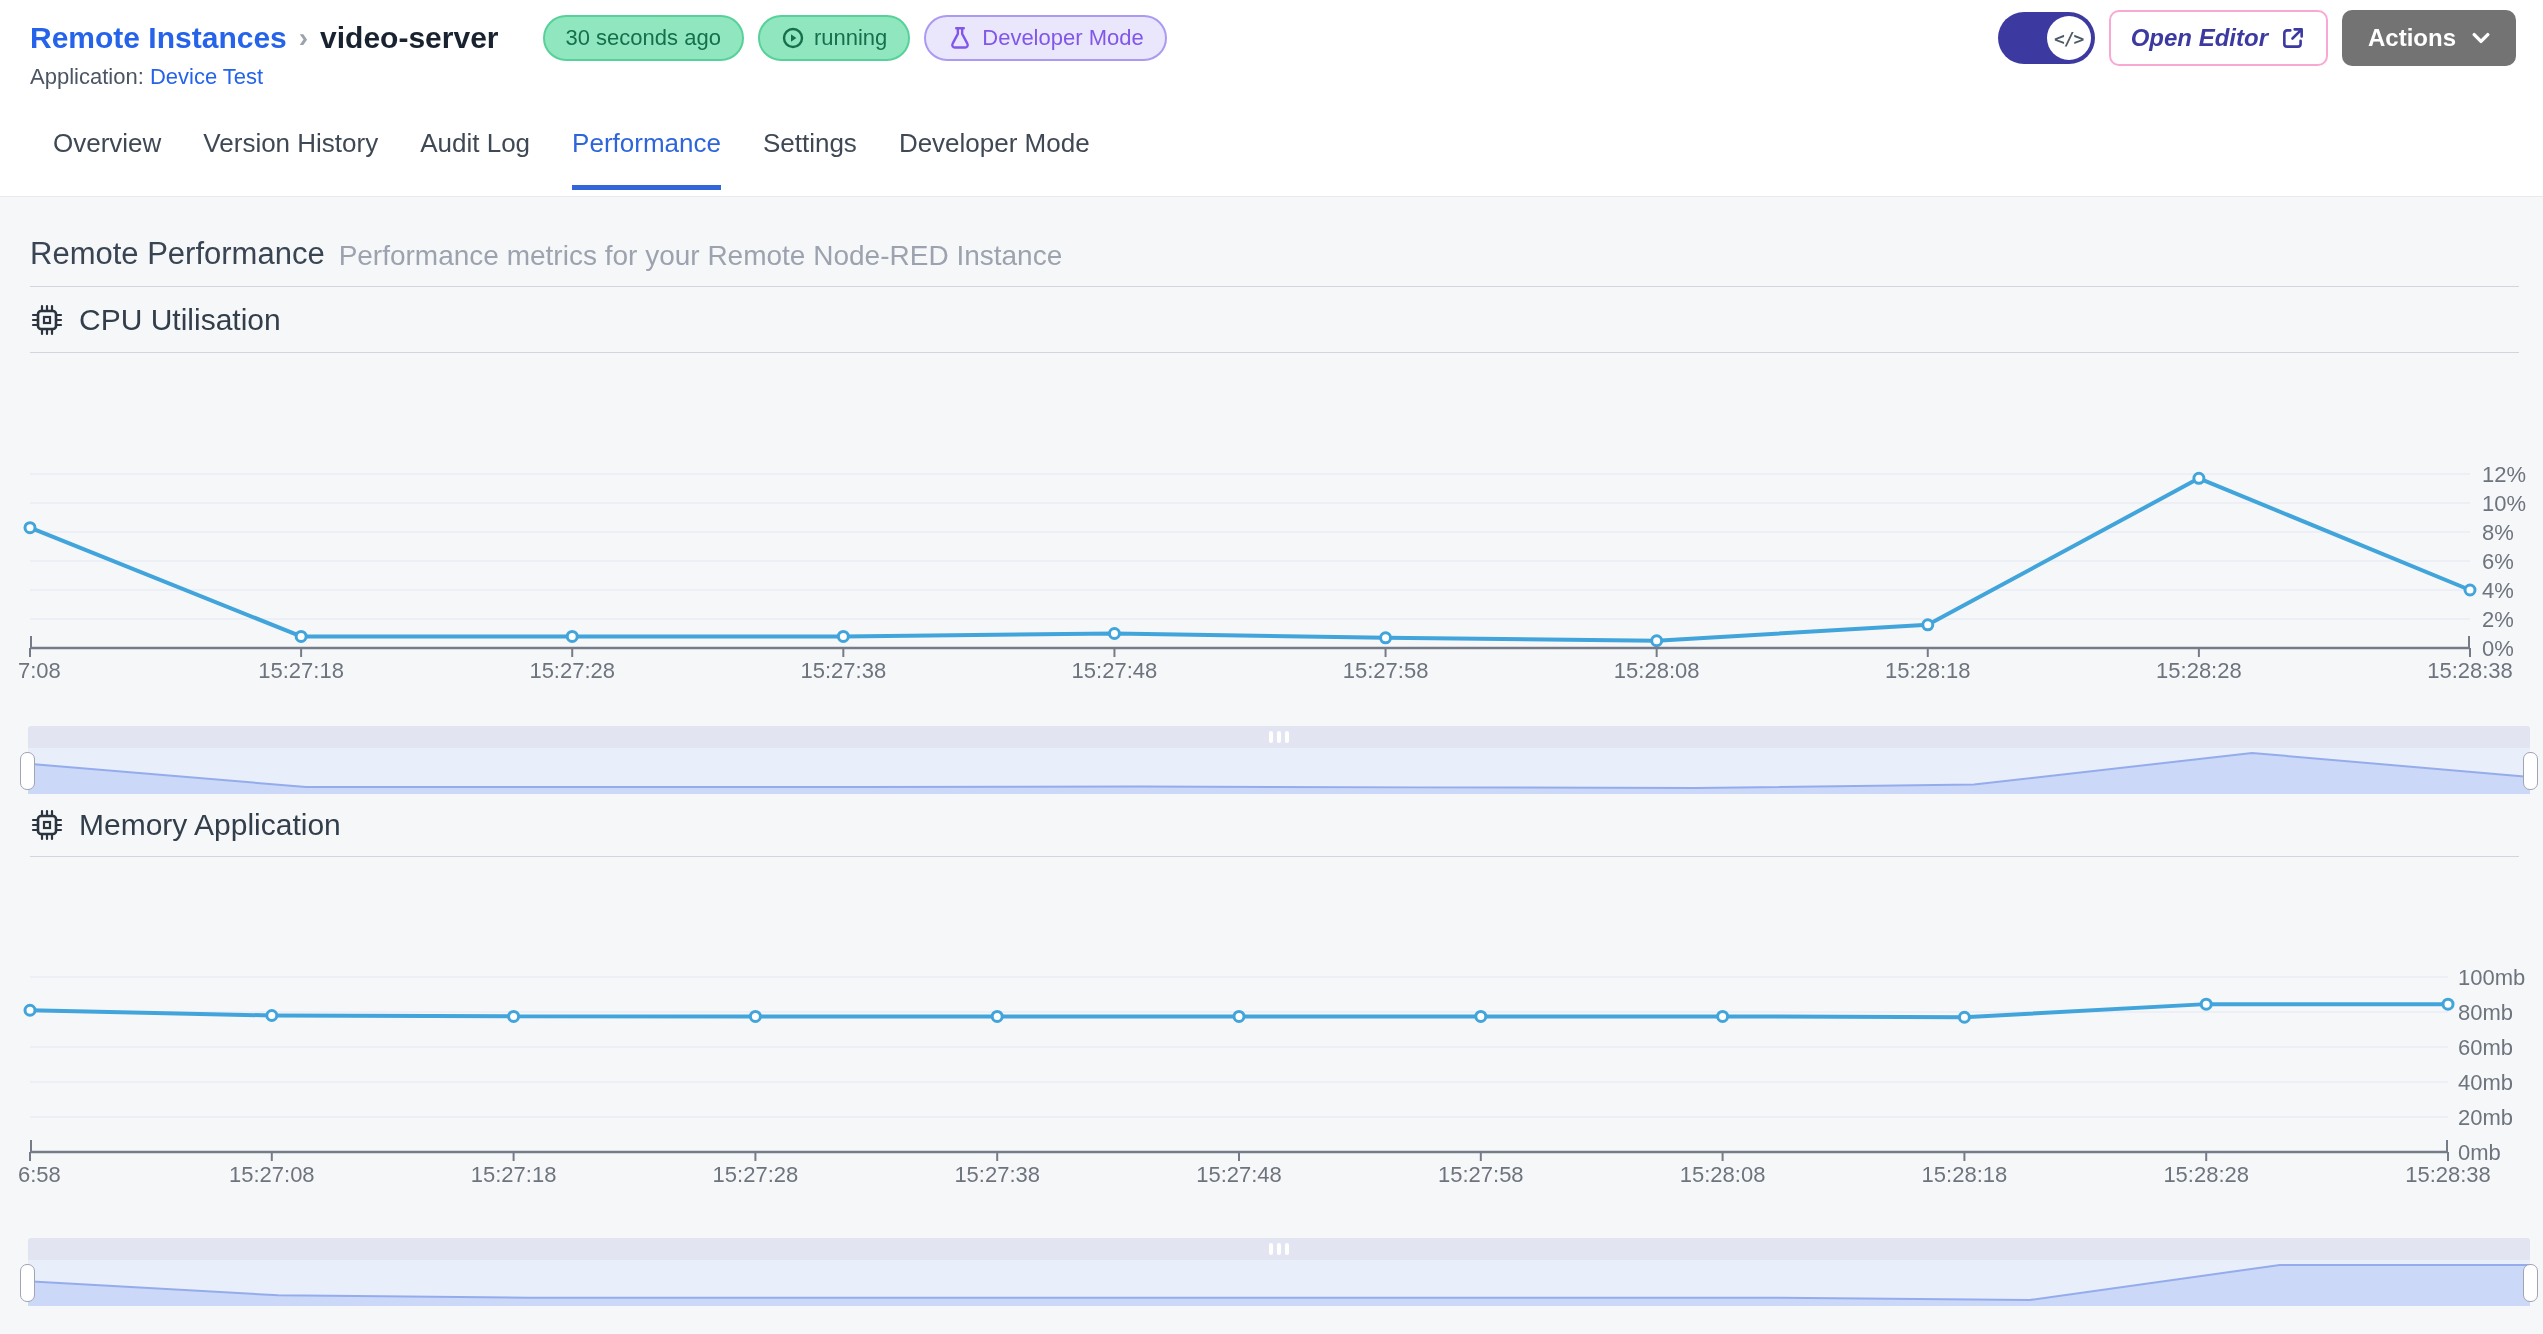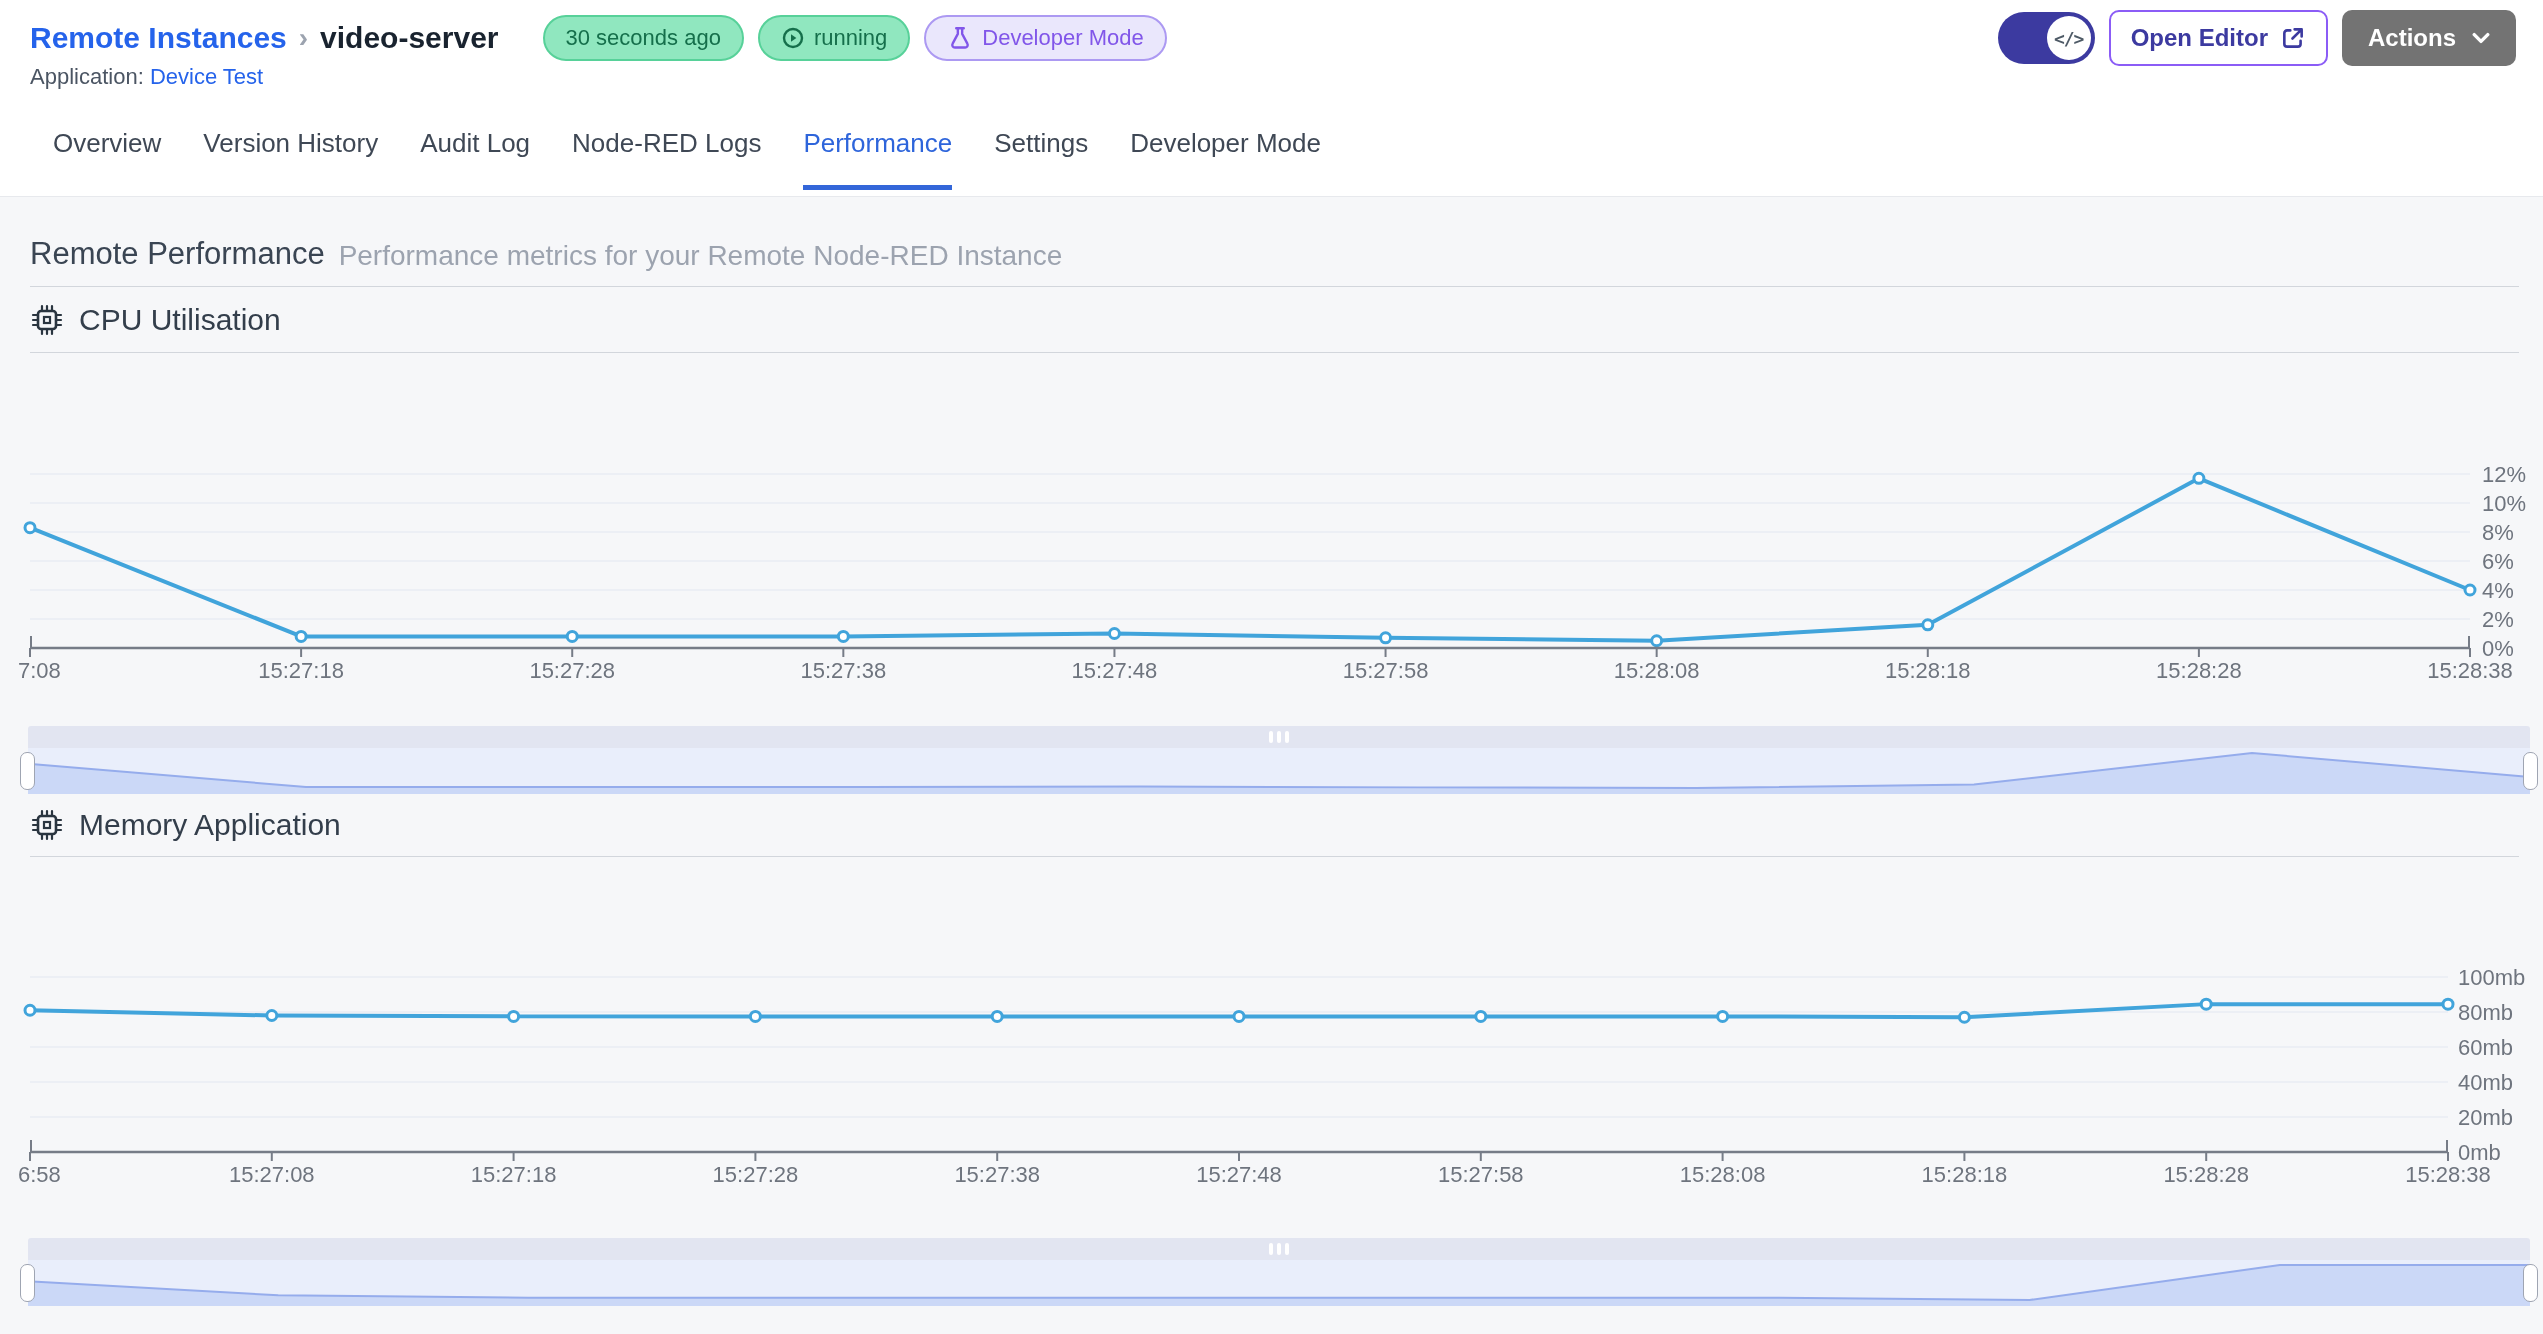--- a/index.html
+++ b/index.html
@@ -24,21 +24,21 @@
   .app-row { position:absolute; top:64px; left:30px; font-size:22px; color:#4B5563; }
   .app-row a { color:#2563EB; cursor:pointer; }
 
   .controls { position:absolute; top:10px; right:27px; display:flex; align-items:center; gap:14px; }
   .toggle { width:97px; height:52px; border-radius:26px; background:#3C3AA0; position:relative; cursor:pointer; }
   .knob { position:absolute; right:4px; top:4px; width:44px; height:44px; border-radius:50%;
     background:#fff; display:flex; align-items:center; justify-content:center;
     font-family:"DejaVu Sans Mono", monospace; font-size:18px; font-weight:700; color:#4E5A66; letter-spacing:-1px; }
   .btn { height:56px; border-radius:10px; display:flex; align-items:center; box-sizing:border-box;
     font-size:24px; font-weight:700; cursor:pointer; }
-  .btn.outline { background:#fff; border:2px solid #8b5cf6; color:#3C3AA0; padding:16px 20px; gap:12px; }
+  .btn.outline { background:#fff; border:2px solid #f9a8d4; color:#3C3AA0; padding:16px 20px; gap:12px;font-style:italic; }
   .btn.solid { background:#737373; color:#fff; padding:0 26px; gap:16px; }
 
   
   .tabs { position:absolute; top:128px; left:32px; display:flex; }
   .tab { padding:0 21px; font-size:26px; color:#3F4855; cursor:pointer; }
   .tab-inner { display:inline-block; padding-bottom:26px; }
   .tab.active { color:#2E65DB; }
   .tab.active .tab-inner { border-bottom:5px solid #3366D9; }
 
   
@@ -120,21 +120,20 @@
     <svg width="18" height="12" viewBox="0 0 16 10">
       <polyline points="2,2 8,8 14,2" fill="none" stroke="#ffffff" stroke-width="3" stroke-linecap="round" stroke-linejoin="round"></polyline>
     </svg>
   </div>
 </div>
 
 <div class="tabs">
   <div class="tab"><span class="tab-inner">Overview</span></div>
   <div class="tab"><span class="tab-inner">Version History</span></div>
   <div class="tab"><span class="tab-inner">Audit Log</span></div>
-  <div class="tab"><span class="tab-inner">Node-RED Logs</span></div>
   <div class="tab active"><span class="tab-inner">Performance</span></div>
   <div class="tab"><span class="tab-inner">Settings</span></div>
   <div class="tab"><span class="tab-inner">Developer Mode</span></div>
 </div>
 
 <div class="page-title">
   <span class="main">Remote Performance</span>
   <span class="sub">Performance metrics for your Remote Node-RED Instance</span>
 </div>
 <div class="divider" style="top:286px"></div>

